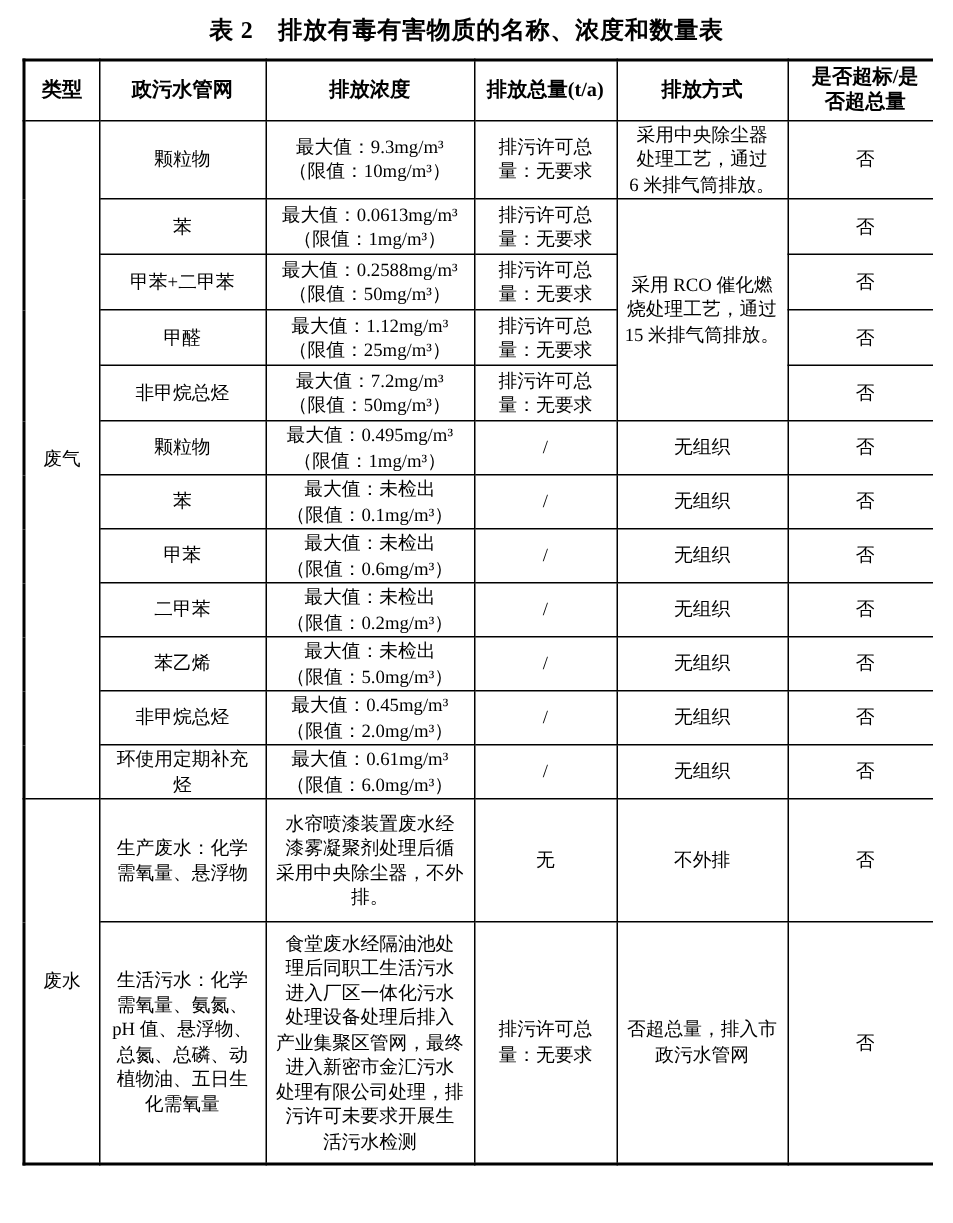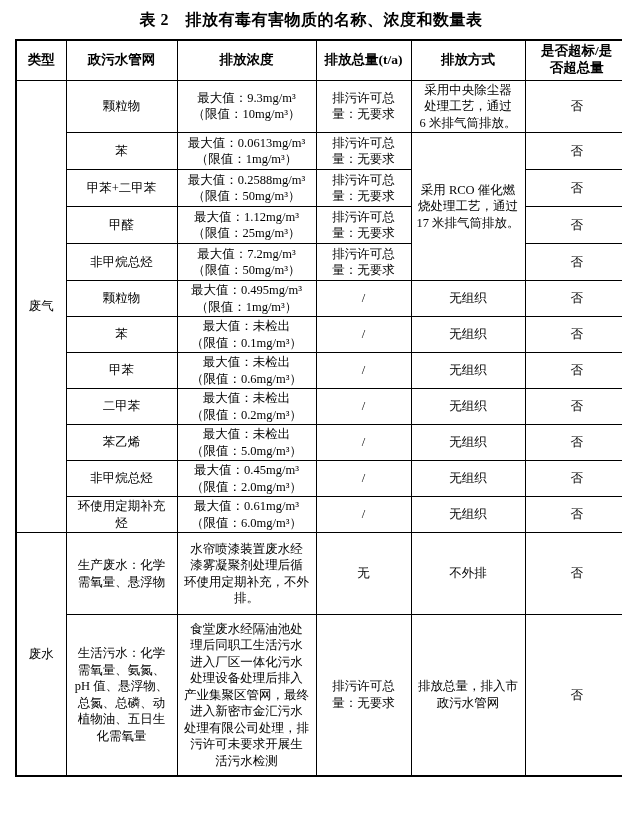--- a/index.html
+++ b/index.html
@@ -106,21 +106,21 @@
     </tr>
 
     <tr class="rh-b">
       <td>苯</td>
       <td>最大值：0.0613mg/m³
 （限值：1mg/m³）</td>
       <td>排污许可总
 量：无要求</td>
       <td rowspan="4">采用 RCO 催化燃
 烧处理工艺，通过
-17 米排气筒排放。</td>
+15 米排气筒排放。</td>
       <td>否</td>
     </tr>
 
     <tr class="rh-b">
       <td>甲苯+二甲苯</td>
       <td>最大值：0.2588mg/m³
 （限值：50mg/m³）</td>
       <td>排污许可总
 量：无要求</td>
       <td>否</td>
@@ -207,21 +207,21 @@
       <td>无组织</td>
       <td>否</td>
     </tr>
 
     <tr class="rh-d">
       <td rowspan="2">废水</td>
       <td>生产废水：化学
 需氧量、悬浮物</td>
       <td>水帘喷漆装置废水经
 漆雾凝聚剂处理后循
-环使用定期补充，不外
+采用中央除尘器，不外
 排。</td>
       <td>无</td>
       <td>不外排</td>
       <td>否</td>
     </tr>
 
     <tr class="rh-e">
       <td>生活污水：化学
 需氧量、氨氮、
 pH 值、悬浮物、
@@ -232,20 +232,20 @@
 理后同职工生活污水
 进入厂区一体化污水
 处理设备处理后排入
 产业集聚区管网，最终
 进入新密市金汇污水
 处理有限公司处理，排
 污许可未要求开展生
 活污水检测</td>
       <td>排污许可总
 量：无要求</td>
-      <td>排放总量，排入市
+      <td>否超总量，排入市
 政污水管网</td>
       <td>否</td>
     </tr>
 
   </tbody>
     </table>
 </div>
 
 </body></html>

